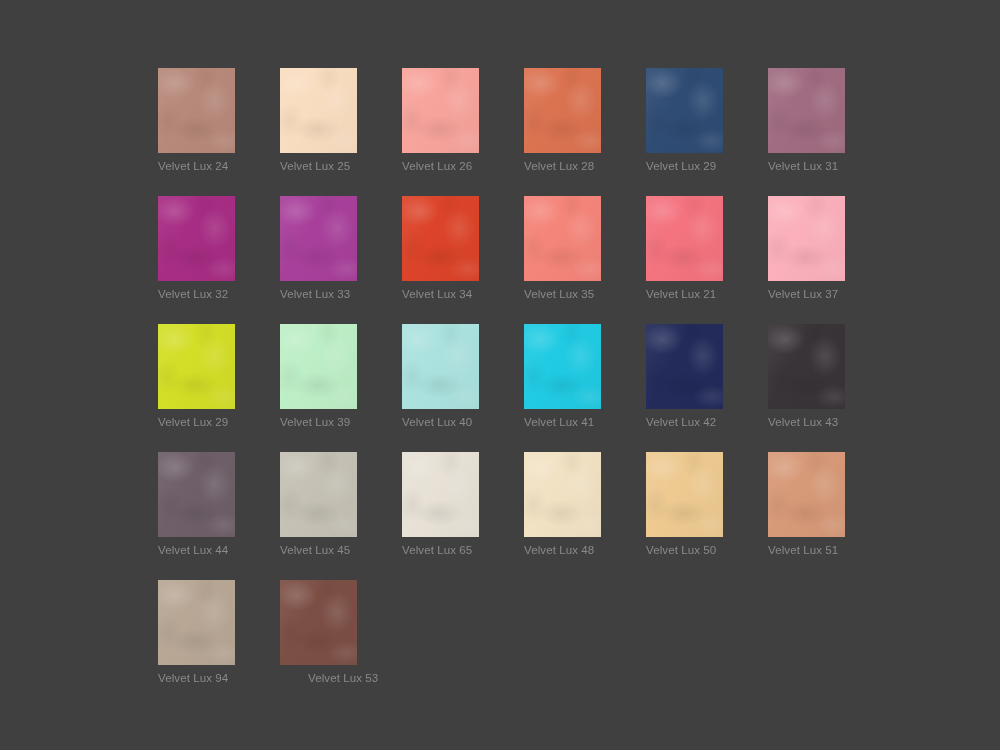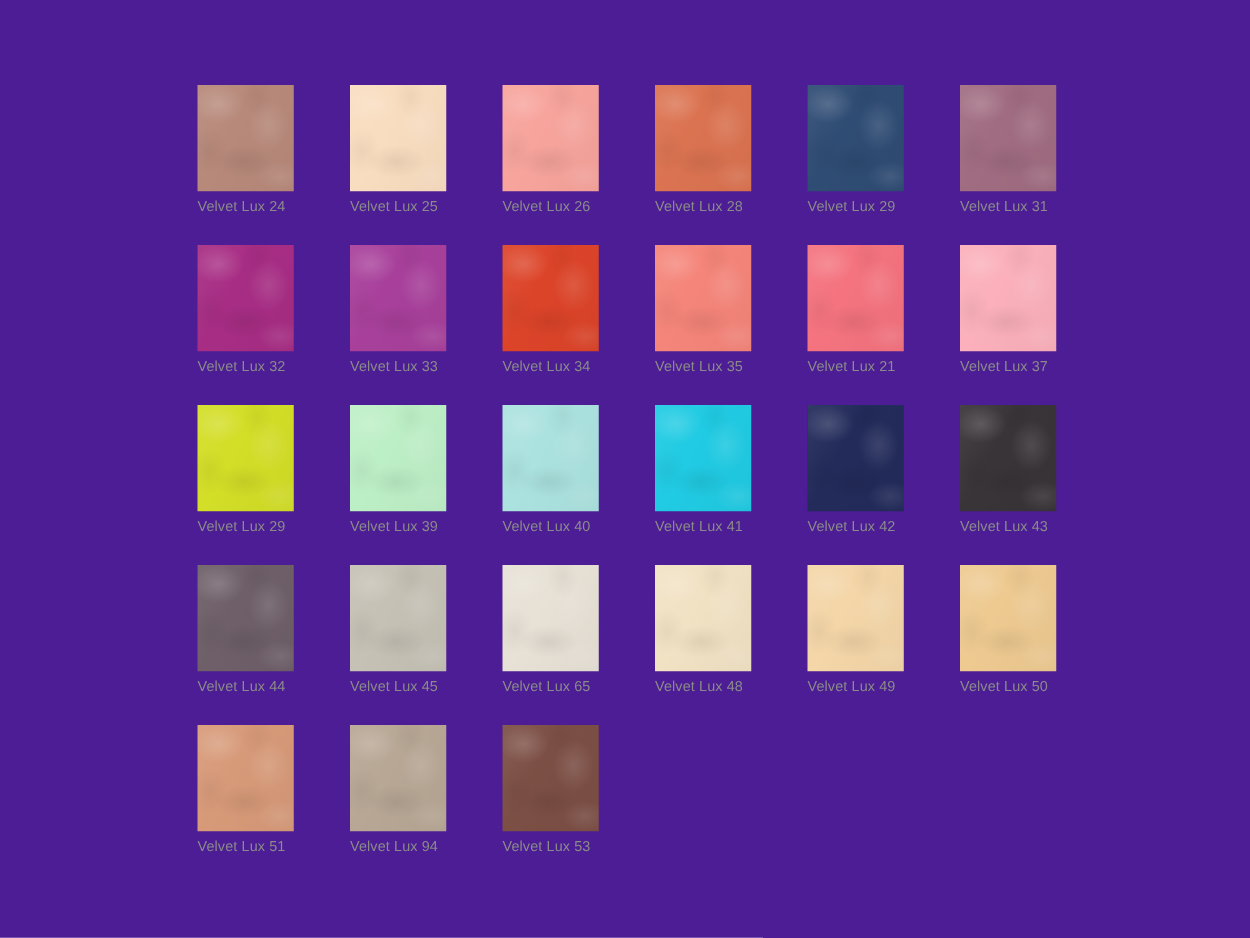--- a/index.html
+++ b/index.html
@@ -11,21 +11,21 @@
     width: 1000px;
     height: 750px;
     background: #ffffff;
     font-family: "Liberation Sans", sans-serif;
     overflow: hidden;
   }
   #palette-page {
     position: relative;
     width: 1000px;
     height: 750px;
-    background: #4c1d95;
+    background: #404040;
   }
   #swatch-grid {
     position: absolute;
     left: 158px;
     top: 68px;
     width: 690px;
     display: grid;
     grid-template-columns: repeat(6, 77px);
     grid-template-rows: repeat(5, 85px);
     column-gap: 45px;
@@ -165,33 +165,29 @@
       </div>
       <div class="swatch-cell">
         <div class="swatch-chip" style="background-color: rgb(231, 225, 214);"></div>
         <div class="swatch-label" style="color: rgb(138, 138, 138);">Velvet Lux 65</div>
       </div>
       <div class="swatch-cell">
         <div class="swatch-chip" style="background-color: rgb(242, 226, 196);"></div>
         <div class="swatch-label" style="color: rgb(138, 138, 138);">Velvet Lux 48</div>
       </div>
       <div class="swatch-cell">
-        <div class="swatch-chip" style="background-color: rgb(244, 214, 168);"></div>
-        <div class="swatch-label" style="color: rgb(138, 138, 138);">Velvet Lux 49</div>
-      </div>
-      <div class="swatch-cell">
         <div class="swatch-chip" style="background-color: rgb(238, 202, 145);"></div>
         <div class="swatch-label" style="color: rgb(138, 138, 138);">Velvet Lux 50</div>
       </div>
       <div class="swatch-cell">
         <div class="swatch-chip" style="background-color: rgb(215, 154, 121);"></div>
         <div class="swatch-label" style="color: rgb(138, 138, 138);">Velvet Lux 51</div>
       </div>
       <div class="swatch-cell">
         <div class="swatch-chip" style="background-color: rgb(184, 167, 149);"></div>
         <div class="swatch-label" style="color: rgb(138, 138, 138);">Velvet Lux 94</div>
       </div>
       <div class="swatch-cell">
         <div class="swatch-chip" style="background-color: rgb(124, 79, 69);"></div>
-        <div class="swatch-label" style="color: rgb(138, 138, 138);">Velvet Lux 53</div>
+        <div class="swatch-label" style="color: rgb(138, 138, 138); margin-left: 28px;">Velvet Lux 53</div>
       </div>
     </div>
 </div>
 
 </body></html>

